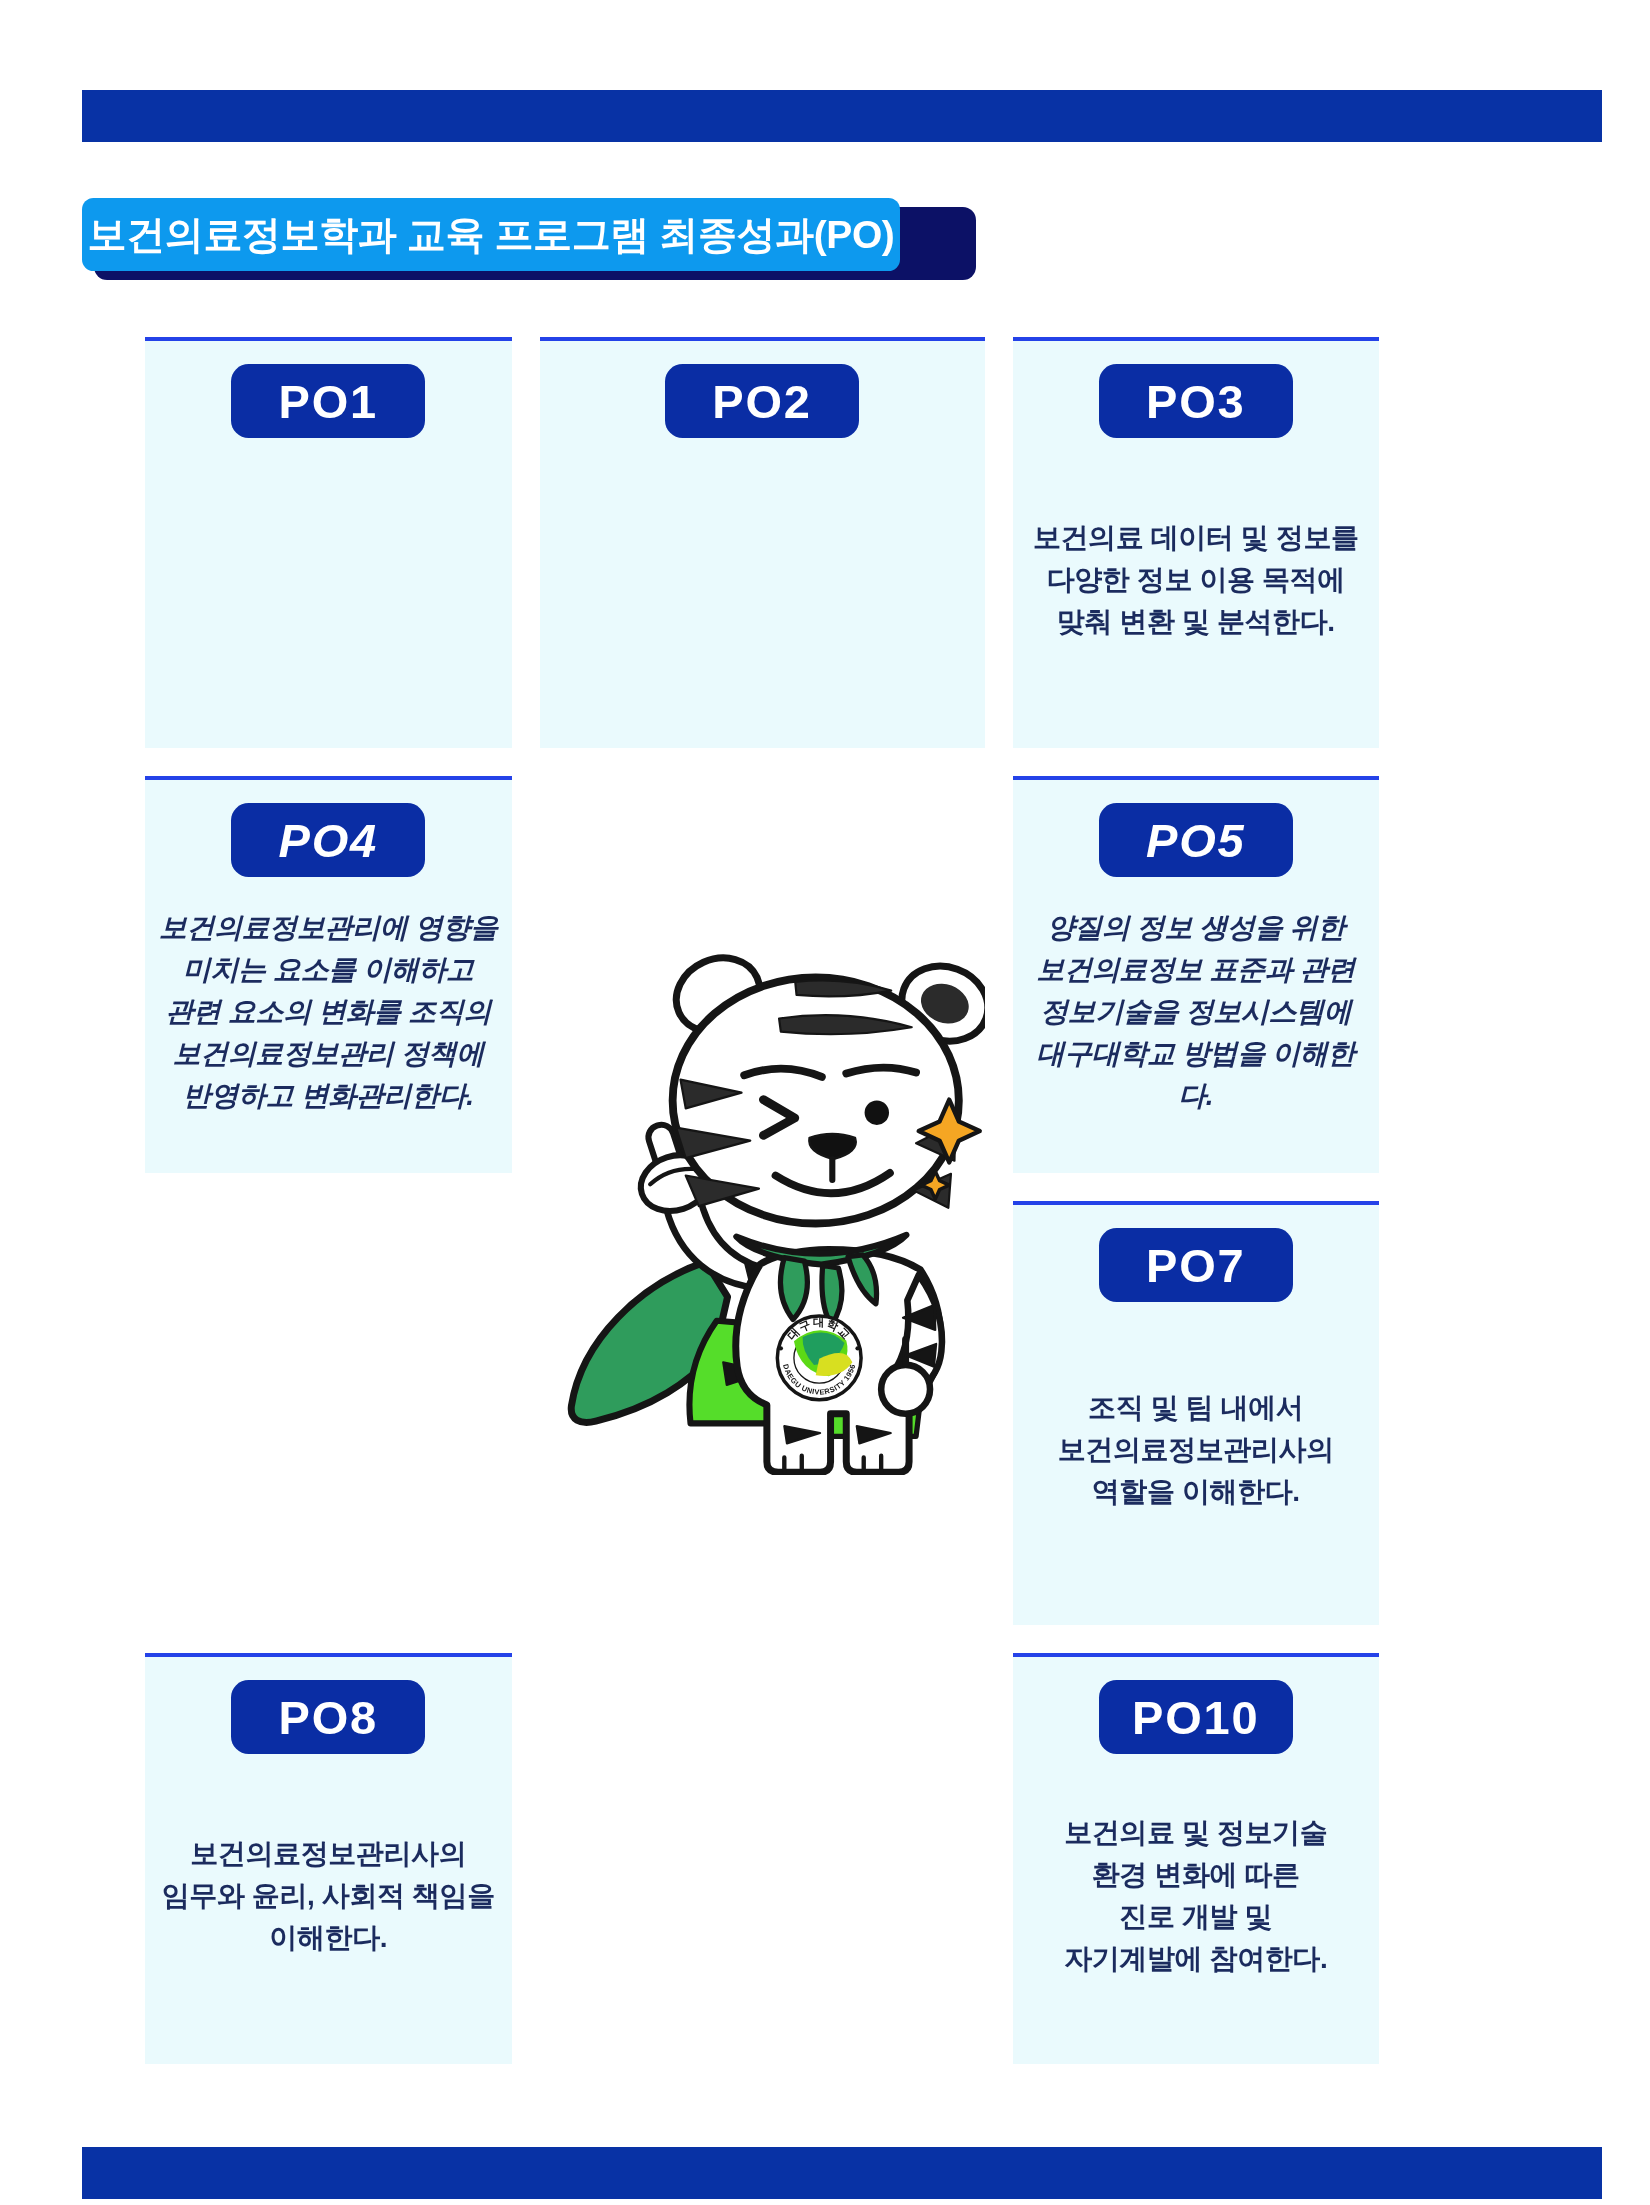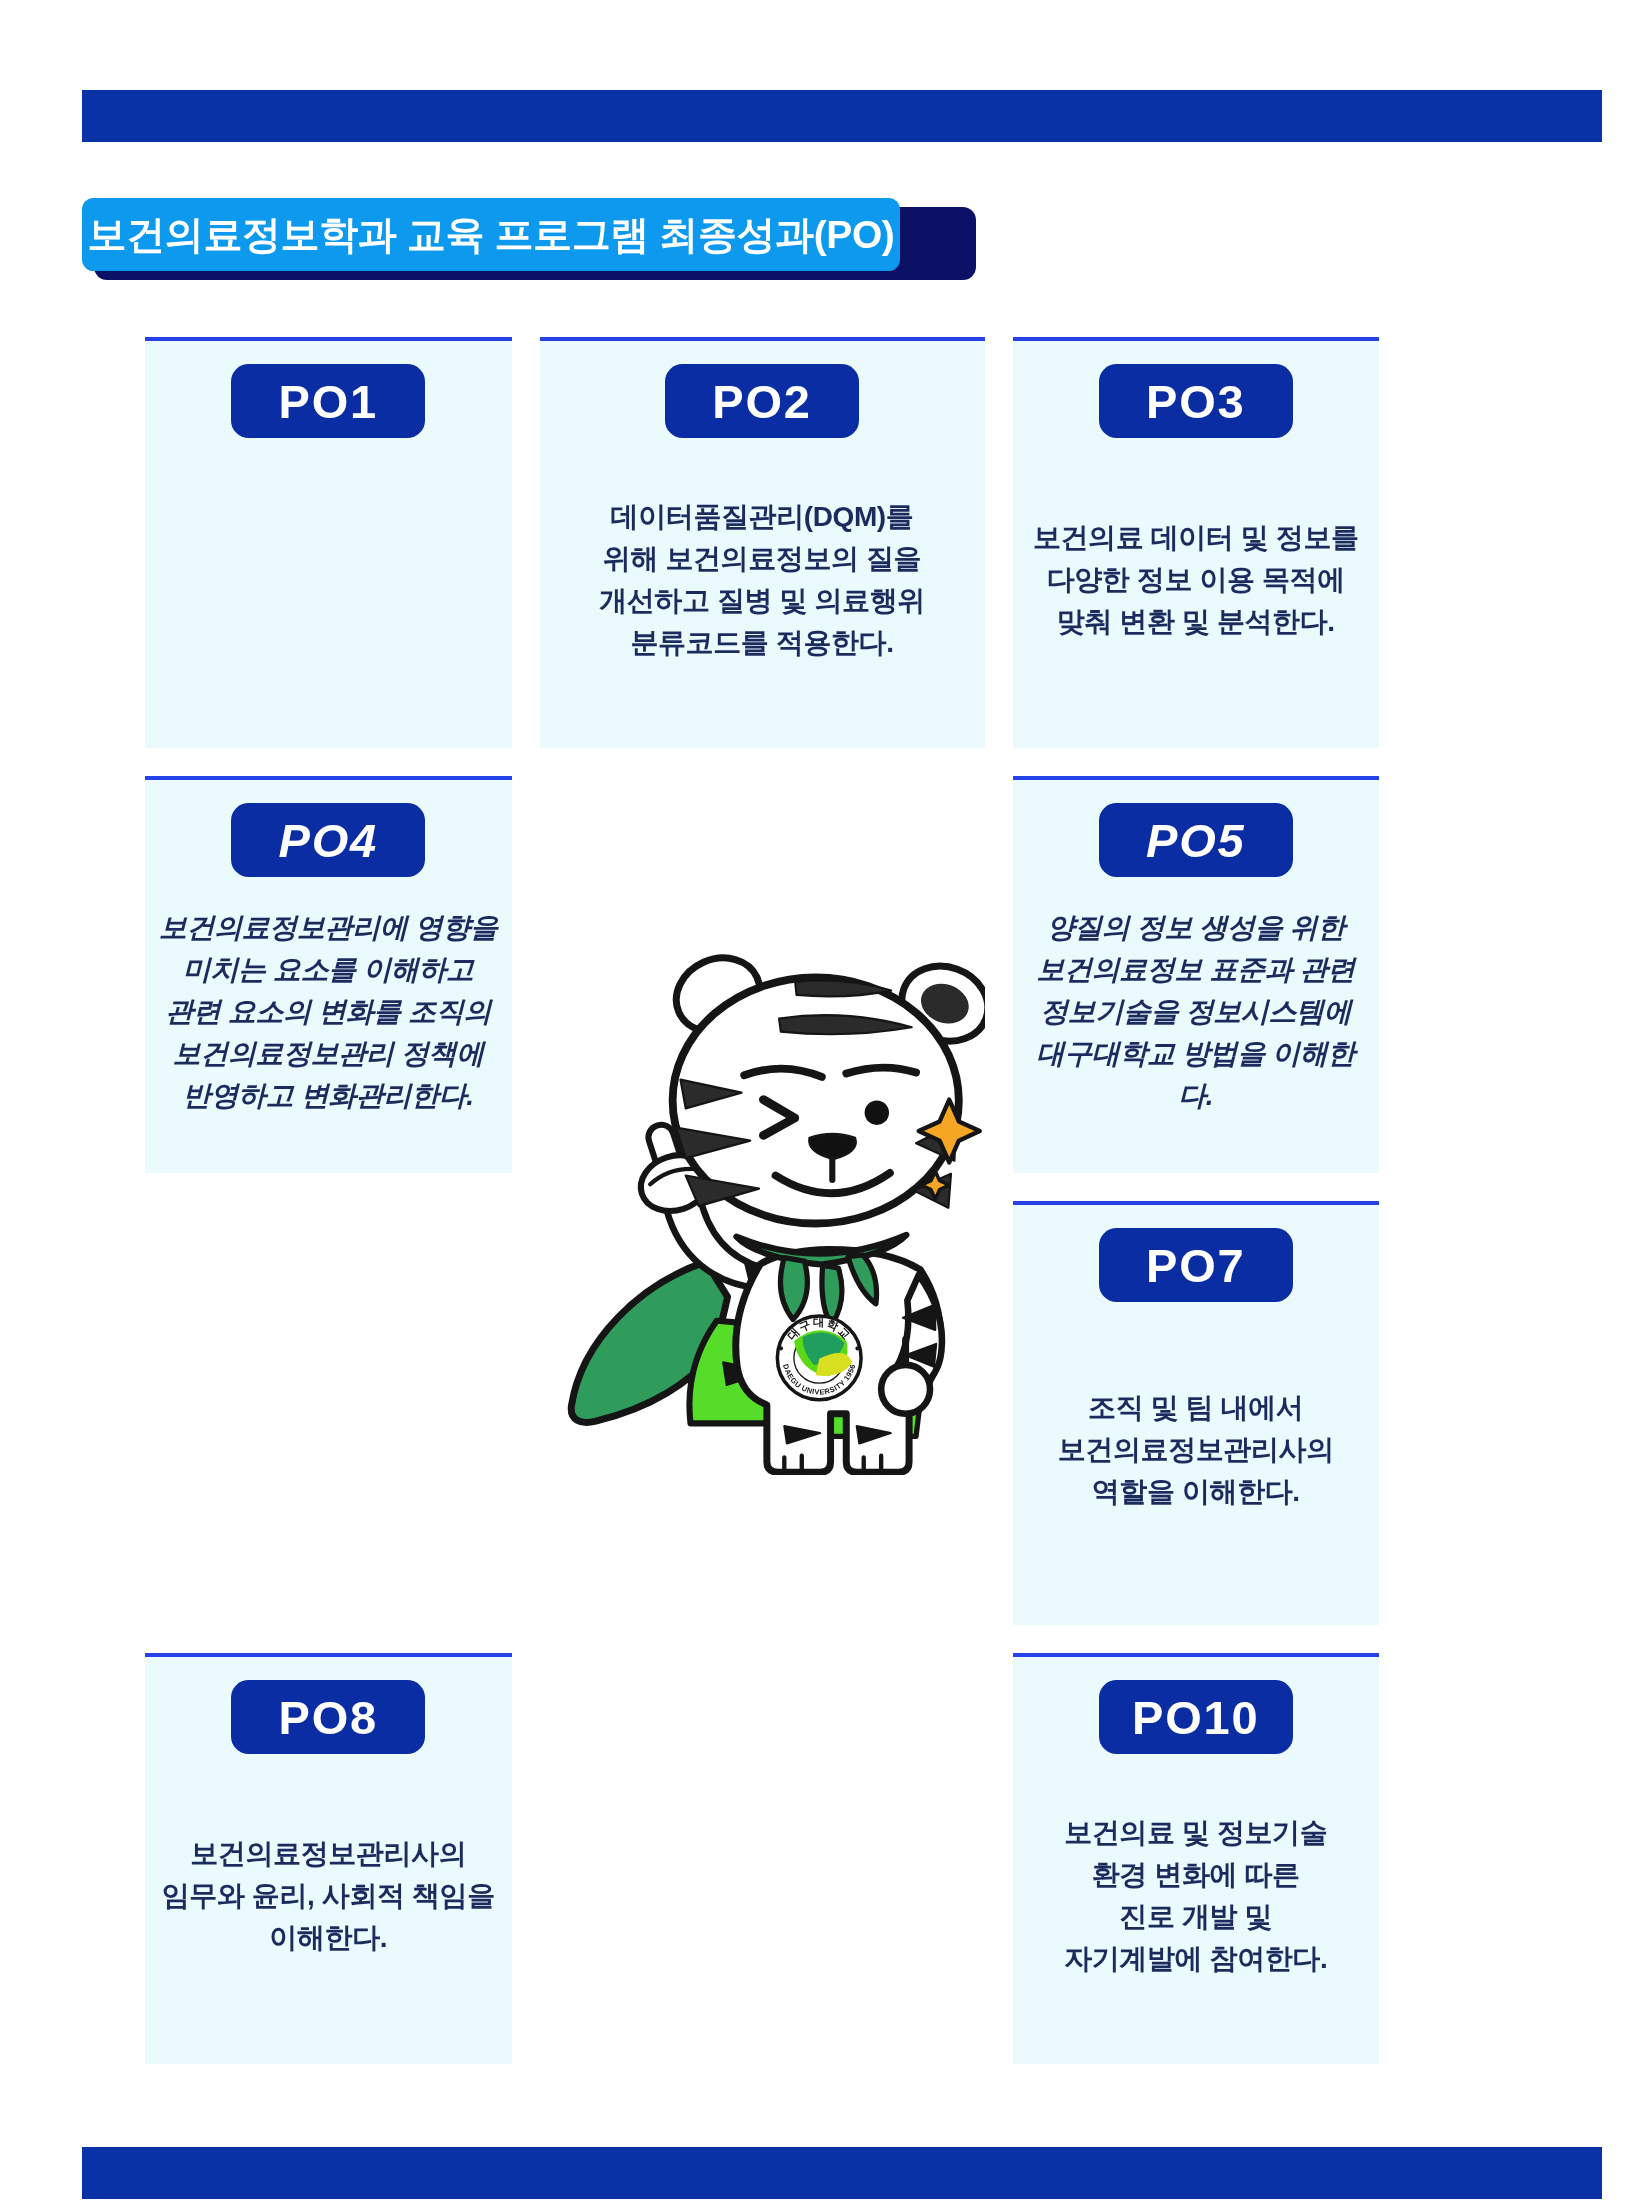--- a/index.html
+++ b/index.html
@@ -82,26 +82,20 @@
     </div>
   </div>
 
   <div class="grid">
 
     <div class="card c1 r1">
       <div class="po-badge">PO1</div>
     </div>
     <div class="card c2 r1">
       <div class="po-badge">PO2</div>
-      <div class="card-text-wrap">
-          <div class="card-text">데이터품질관리(DQM)를
-위해 보건의료정보의 질을
-개선하고 질병 및 의료행위
-분류코드를 적용한다.</div>
-        </div>
     </div>
     <div class="card c3 r1">
       <div class="po-badge">PO3</div>
       <div class="card-text-wrap">
           <div class="card-text">보건의료 데이터 및 정보를
 다양한 정보 이용 목적에
 맞춰 변환 및 분석한다.</div>
         </div>
     </div>
 

